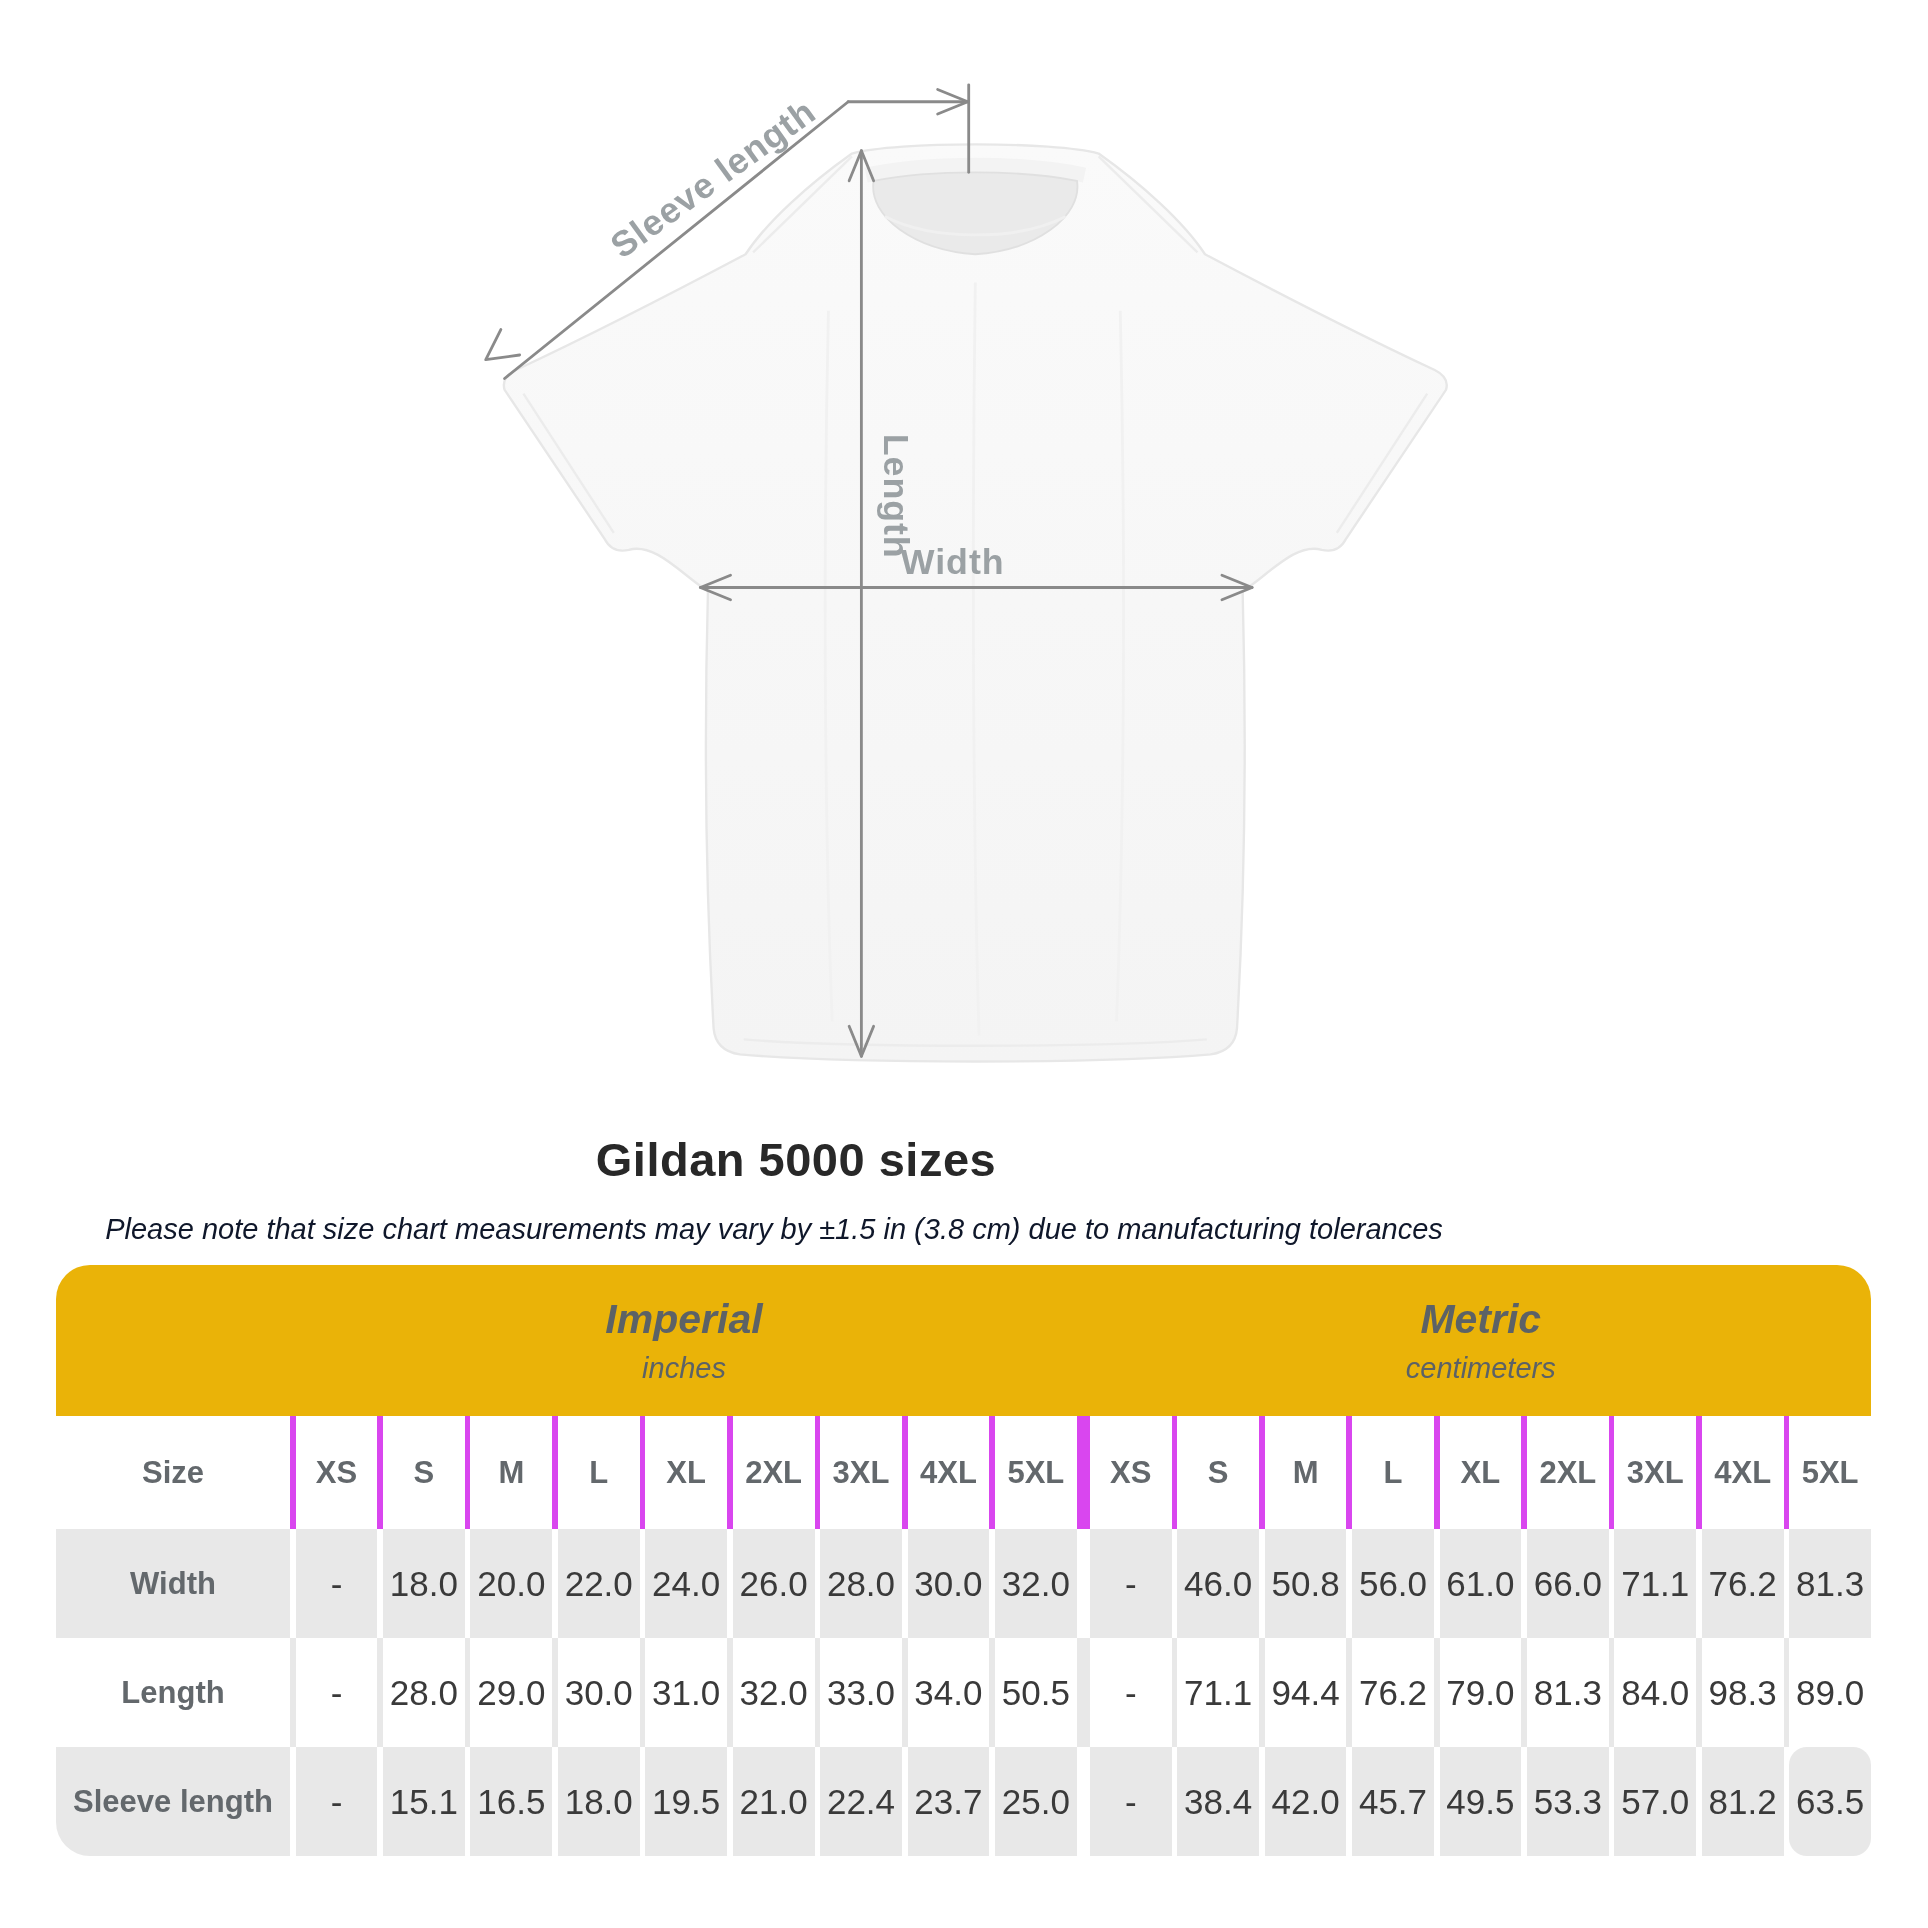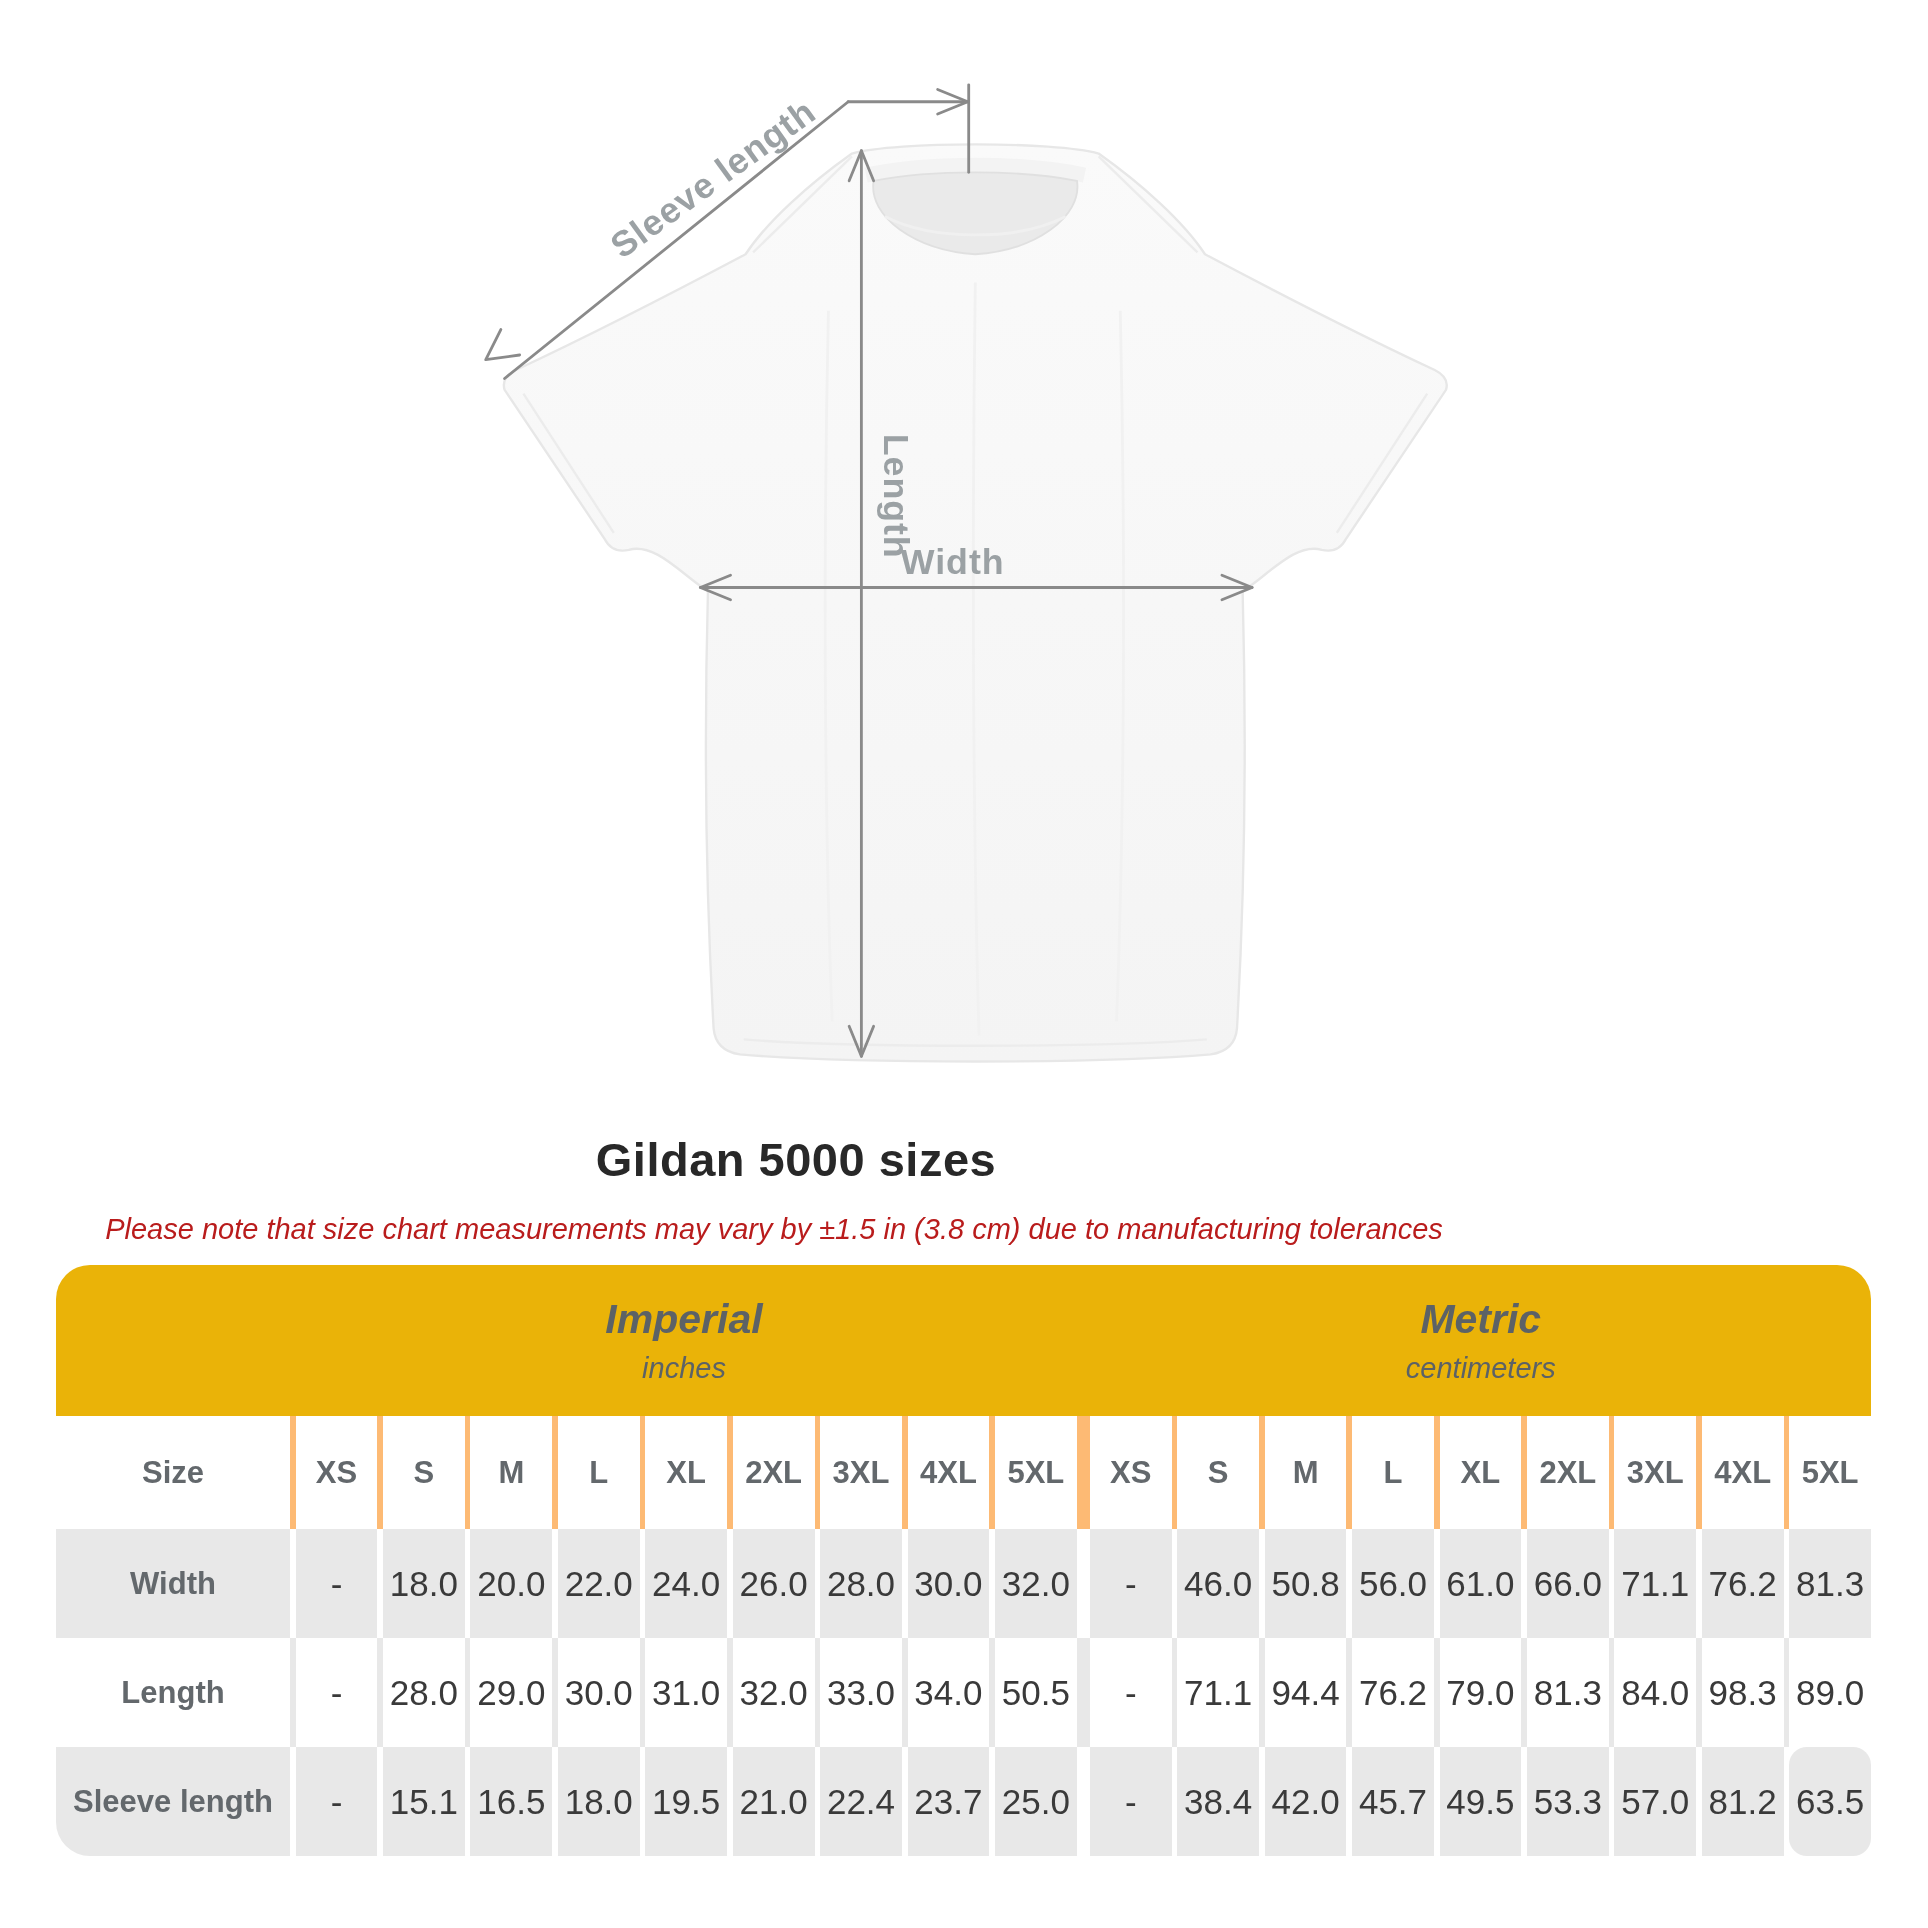--- a/index.html
+++ b/index.html
@@ -14,41 +14,41 @@
   .dim-label{fill:#9ba1a4;font-weight:bold;font-size:38px;letter-spacing:1px;}
   .seam{stroke:#ececec;stroke-width:2.5;fill:none;}
   .fold{stroke:#f1f1f1;stroke-width:3;fill:none;}
   
   .page-title{
     position:absolute;left:0;top:1132px;width:1592px;text-align:center;
     font-size:47px;font-weight:bold;color:#282828;letter-spacing:0.5px;
   }
   .page-subtitle{
     position:absolute;left:0;top:1213px;width:1548px;text-align:center;
-    font-size:29px;font-style:italic;color:#b91c1c;
+    font-size:29px;font-style:italic;color:#0f172a;
   }
   
   .size-table{position:absolute;left:56px;top:1265px;width:1815px;}
   .band{
     height:151px;background:#eab308;border-radius:34px 34px 0 0;position:relative;
   }
   .band-group{
     position:absolute;top:50%;transform:translate(-50%,-50%);
     display:flex;flex-direction:column;align-items:center;gap:9.4px;white-space:nowrap;
   }
   .band-group.imperial{left:34.6%;}
   .band-group.metric{left:78.5%;}
   .band-name{font-size:41px;font-weight:bold;font-style:italic;color:#5c6266;}
   .band-unit{font-size:29px;font-style:italic;color:#5c6266;}
   .trow{
     display:grid;
     grid-template-columns:234px repeat(9,1fr) 1.9px repeat(9,1fr);
     column-gap:5.6px;
   }
-  .trow.head-row{height:113px;background:#fdba74;}   
+  .trow.head-row{height:113px;background:#d946ef;}   
   .trow.row-gray{height:109px;background:#ffffff;}   
   .trow.row-white{height:109px;background:#e8e8e8;}  
   .tcell{
     display:flex;align-items:center;justify-content:center;
     font-size:35px;color:#3a3a3a;
   }
   .head-row .tcell{background:#ffffff;}
   .row-gray .tcell{background:#e8e8e8;}
   .row-white .tcell{background:#ffffff;}
   .tcell.hdr{font-weight:bold;font-size:31px;color:#63686c;}

